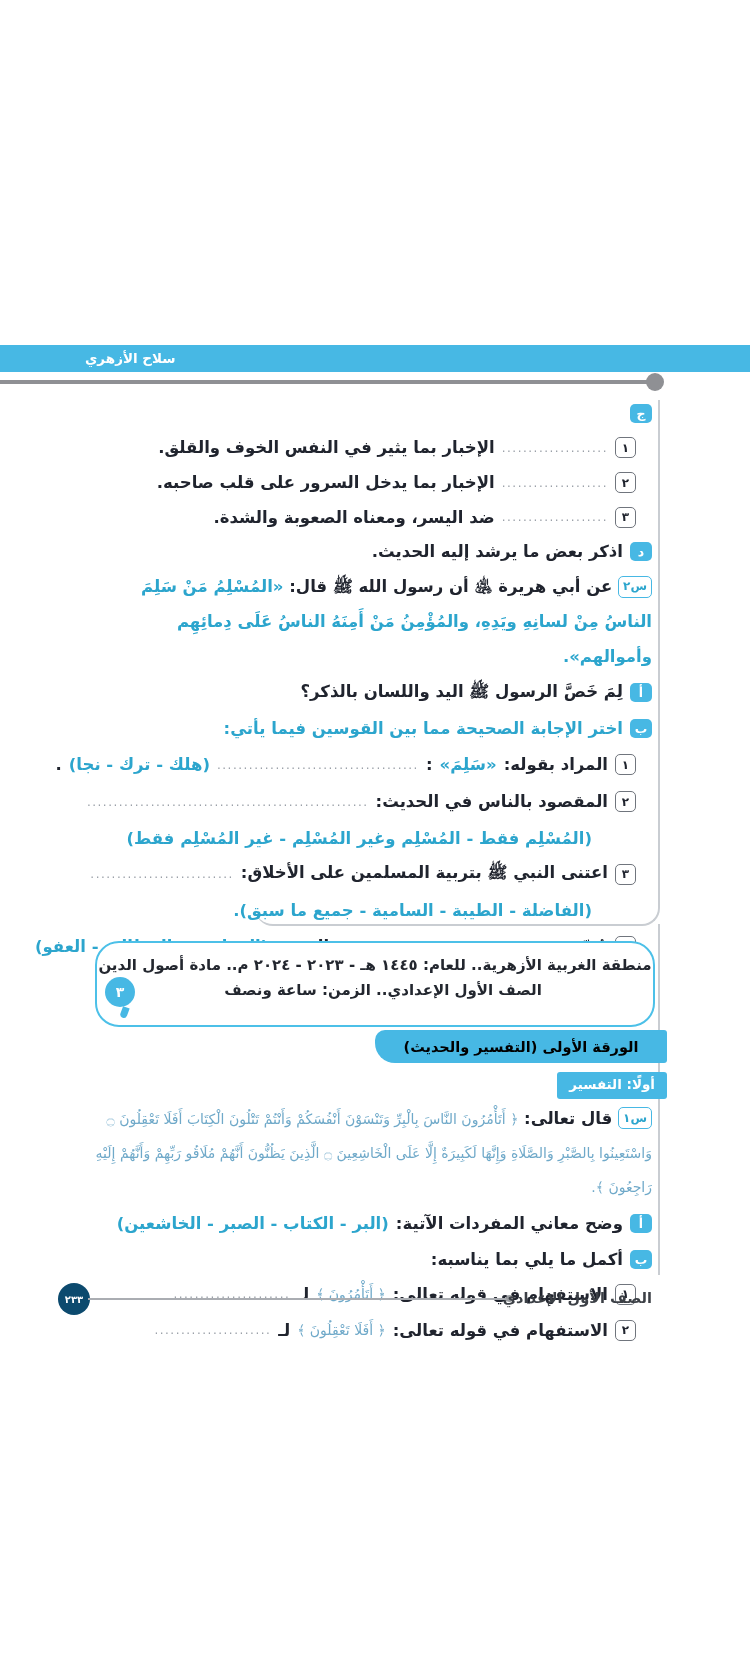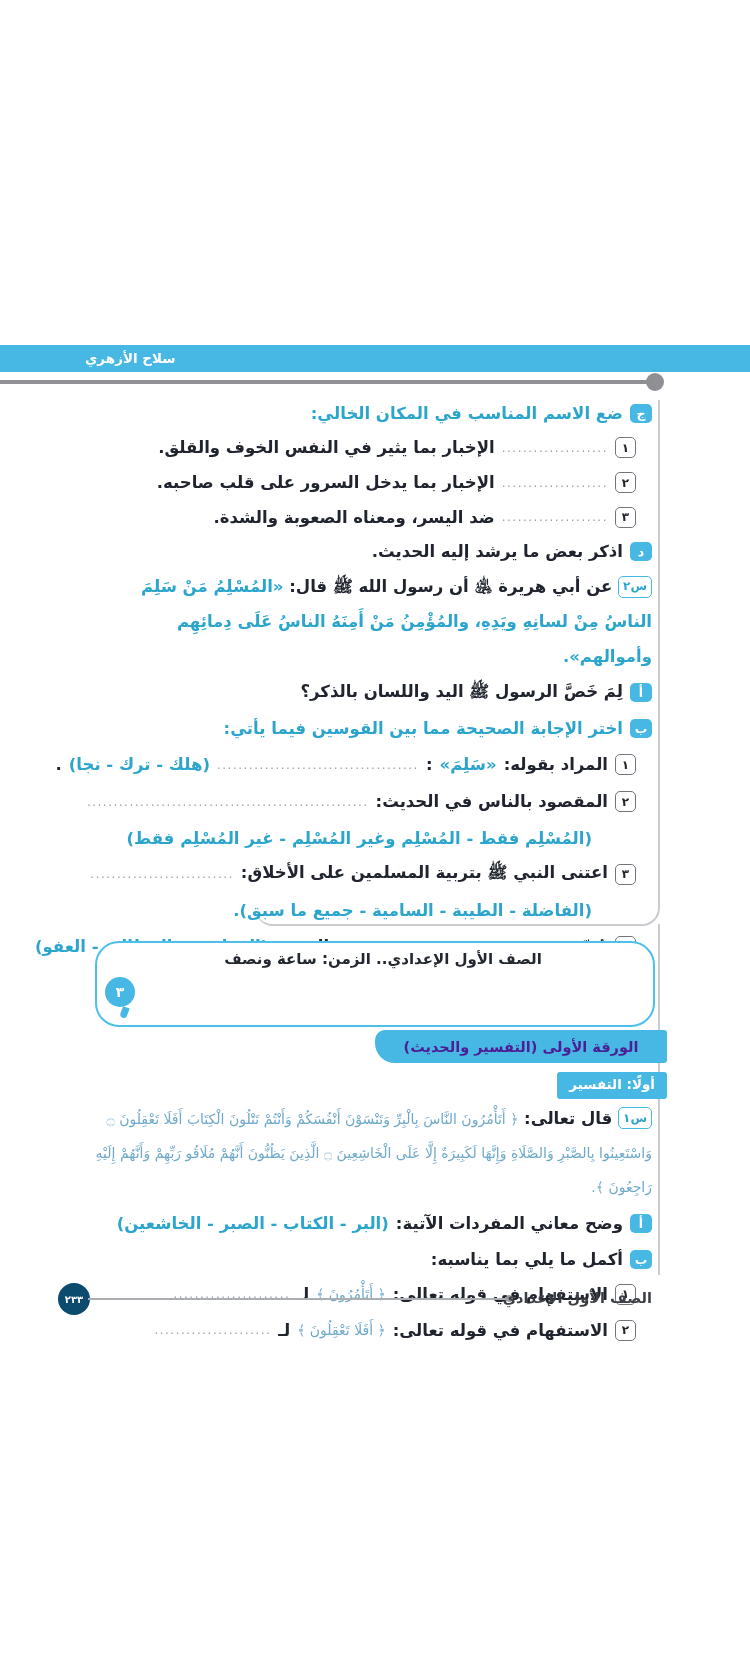--- a/index.html
+++ b/index.html
@@ -55,21 +55,21 @@
   .exam-line1 { margin-top:13px; }
   .exam-line2 { margin-top:7px;padding-left:16px; }
   .exam-badge { position:absolute; left:8px; top:34px; width:30px; height:30px; border-radius:50%;
                 background:#47b8e4; color:#fff; display:flex; align-items:center; justify-content:center;
                 font-size:14px; font-weight:bold; }
   .exam-tail  { position:absolute; left:24px; top:64px; width:7px; height:11px; background:#47b8e4;
                 border-radius:0 0 6px 6px; transform:rotate(20deg); }
 
   
   .paper-banner { position:absolute; top:1030px; right:83px; width:292px; height:33px; background:#47b8e4;
-                  color:#4c1d95; border-radius:10px 3px 3px 20px; display:flex; align-items:center;
+                  color:#000000; border-radius:10px 3px 3px 20px; display:flex; align-items:center;
                   justify-content:center; font-size:14.5px; font-weight:bold; z-index:3; }
   .part-label { position:absolute; top:1072px; right:83px; background:#47b8e4; color:#fff;
                 font-size:13.5px; font-weight:bold; padding:4px 12px 7px; border-radius:3px; z-index:3; }
 
   
   .footer-circle { position:absolute; top:1283px; left:58px; width:32px; height:32px; border-radius:50%;
                    background:#0c4a6e; color:#fff; display:flex; align-items:center; justify-content:center;
                    font-size:10px; font-weight:bold; }
   .footer-line { position:absolute; top:1298px; left:88px; width:418px; height:2px; background:#aaadb2; }
   .footer-dot  { position:absolute; top:1295px; left:506px; width:7px; height:7px; border-radius:50%; background:#9a9da1; }
@@ -86,21 +86,20 @@
   <div class="gray-rule-dot"></div>
 
   <div class="card-outline"></div>
   <div class="vline2"></div>
   <div class="vline3"></div>
 
   <div class="content">
 
     <div class="row" style="min-height:33px;">
       <span class="badge-fill">ج</span>
-      <span class="teal">ضع الاسم المناسب في المكان الخالي:</span>
     </div>
 
     <div class="row indent">
       <span class="badge-num">١</span>
       <span class="dots">....................</span>
       <span>الإخبار بما يثير في النفس الخوف والقلق.</span>
     </div>
 
     <div class="row indent">
       <span class="badge-num">٢</span>
@@ -168,20 +167,21 @@
     <div class="row indent" style="min-height:36px;">
       <span class="badge-num">٤</span>
       <span class="nowrap">حُبّ</span>
       <span class="dots">................................</span>
       <span class="nowrap">خير من العنف.</span>
       <span class="teal nowrap">(المؤاخذة - المطالبة - العفو)</span>
     </div>
   </div>
 
   <div class="exam-box">
+    <div class="exam-line1">منطقة الغربية الأزهرية.. للعام: ١٤٤٥ هـ - ٢٠٢٣ - ٢٠٢٤ م.. مادة أصول الدين</div>
     <div class="exam-line2">الصف الأول الإعدادي.. الزمن: ساعة ونصف</div>
     <div class="exam-badge">٣</div>
     <div class="exam-tail"></div>
   </div>
 
   <div class="paper-banner">الورقة الأولى (التفسير والحديث)</div>
   <div class="part-label">أولًا: التفسير</div>
 
   <div class="content2">
 

